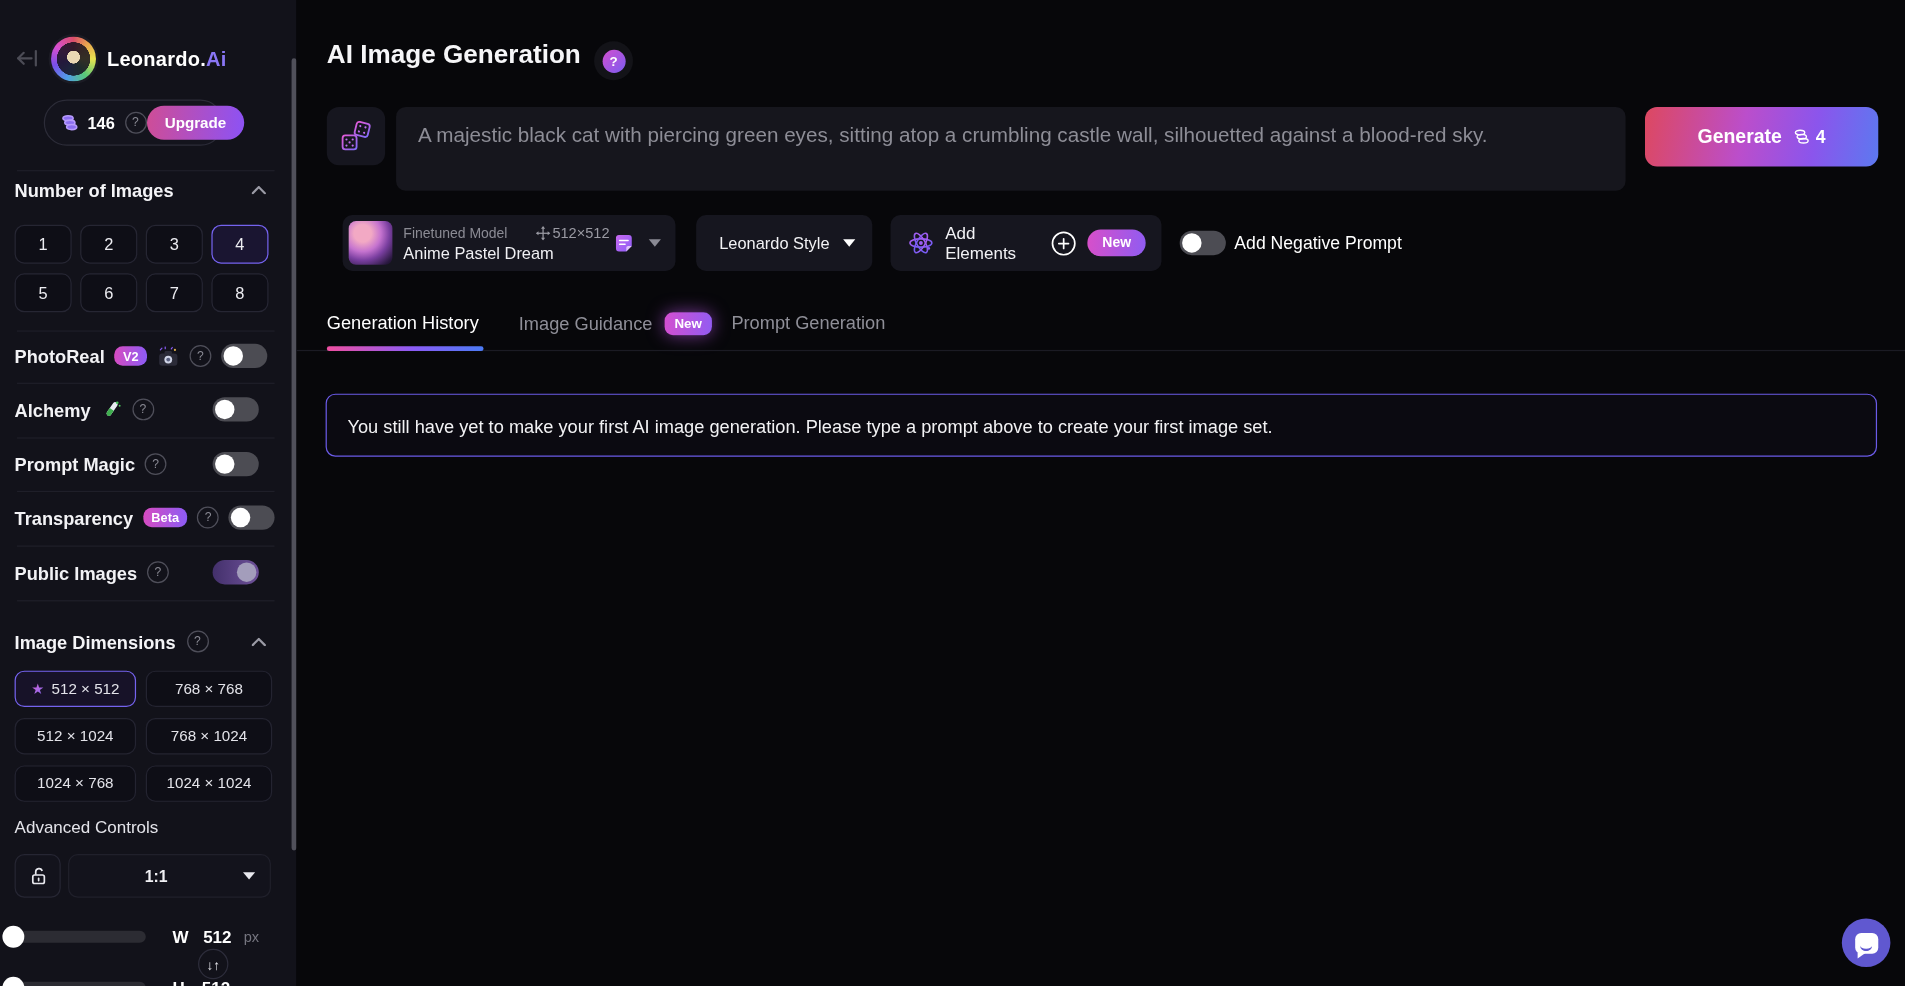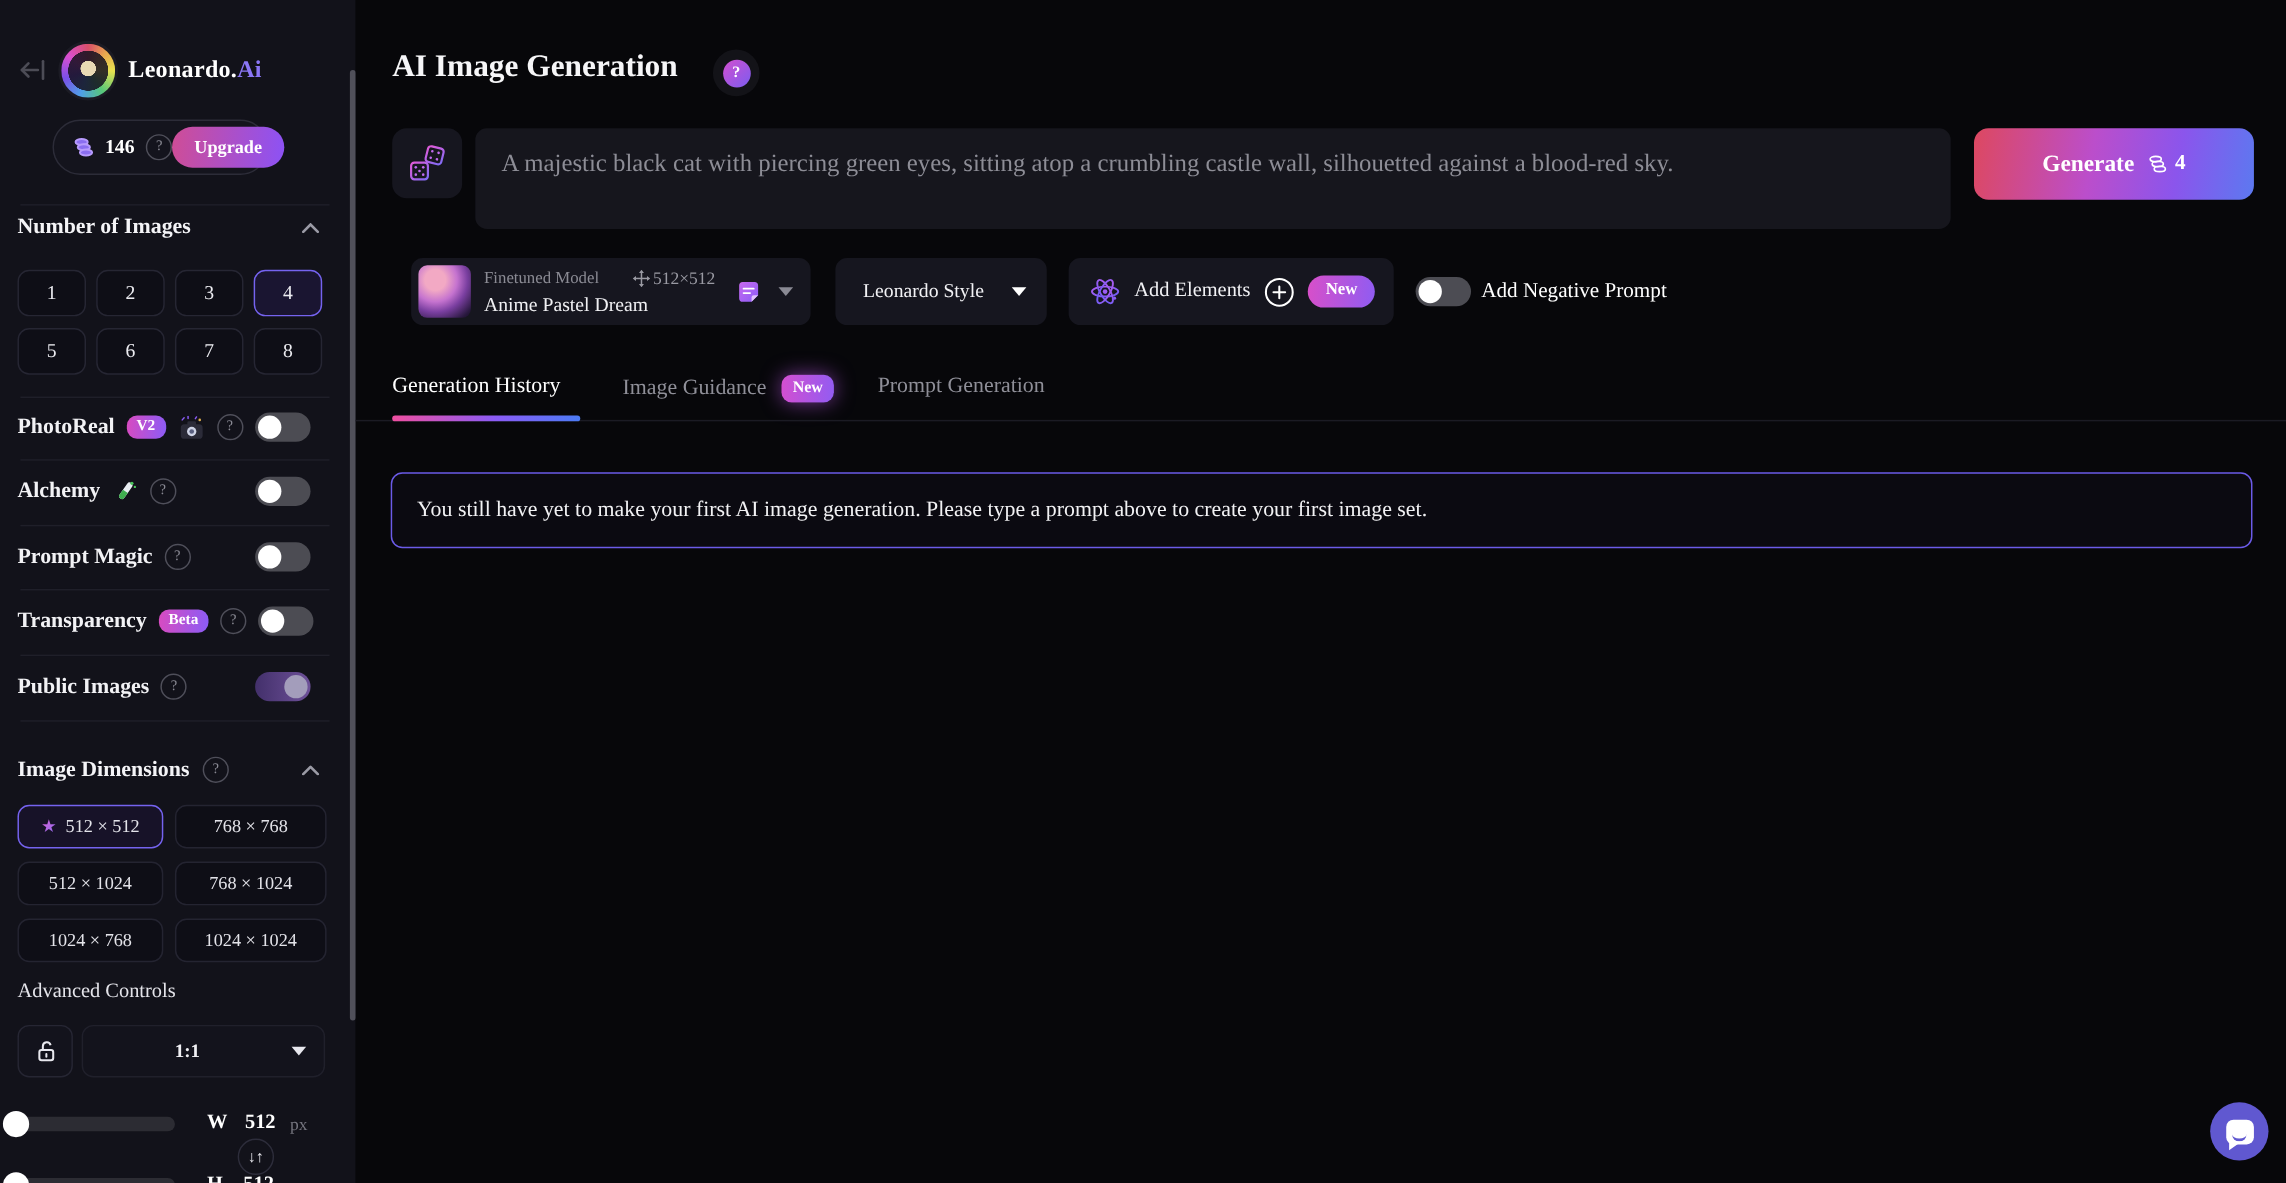--- a/index.html
+++ b/index.html
@@ -1,17 +1,17 @@
 <!DOCTYPE html>
 <html><head>
 <meta charset="utf-8">
 <style>
   html,body{margin:0;padding:0;background:#070709;}
   #stage{position:relative;width:1905px;height:986px;overflow:hidden;background:#070709;
-         font-family:Liberation Serif, serif;}
+         font-family:Liberation Sans, sans-serif;}
   #app{position:absolute;left:0;top:0;width:1568px;height:812px;
        transform:scale(1.21492);transform-origin:0 0;}
   
   #sidebar{position:absolute;left:0;top:0;width:244px;height:812px;background:#12121a;}
   .hr{position:absolute;left:14px;width:212px;height:1px;background:#1f1f29;}
   .side-head{position:absolute;left:12px;top:28px;width:216px;height:40px;display:flex;align-items:center;}
   .back-btn{width:22px;height:22px;display:flex;align-items:center;justify-content:center;cursor:pointer;}
   .avatar{width:37px;height:37px;border-radius:50%;margin-left:8px;flex:none;
     background:
       radial-gradient(circle at 50% 46%, #e9d9b4 0 19%, rgba(0,0,0,0) 20%),

